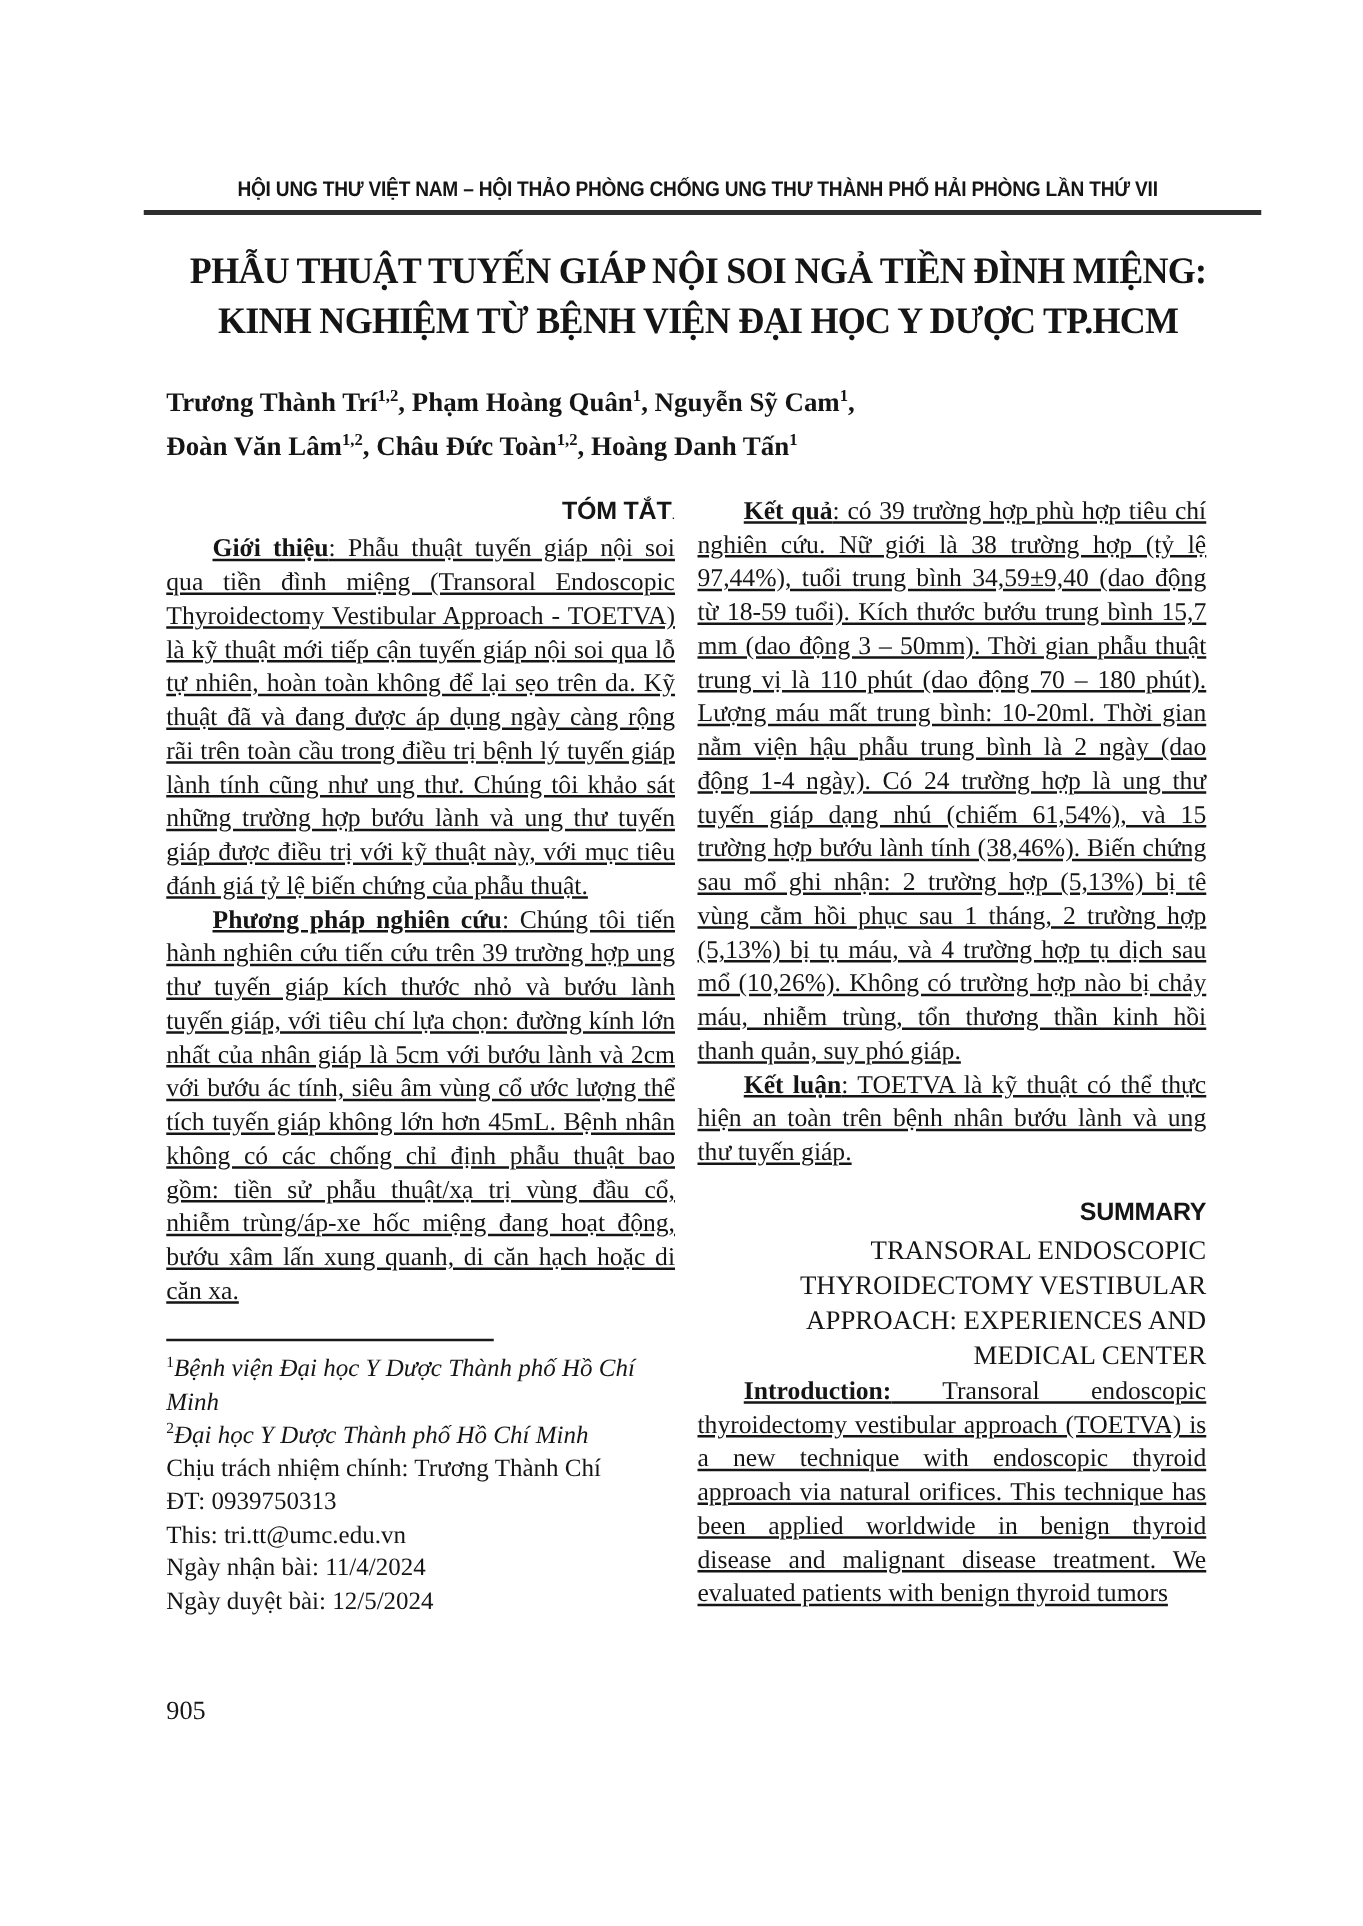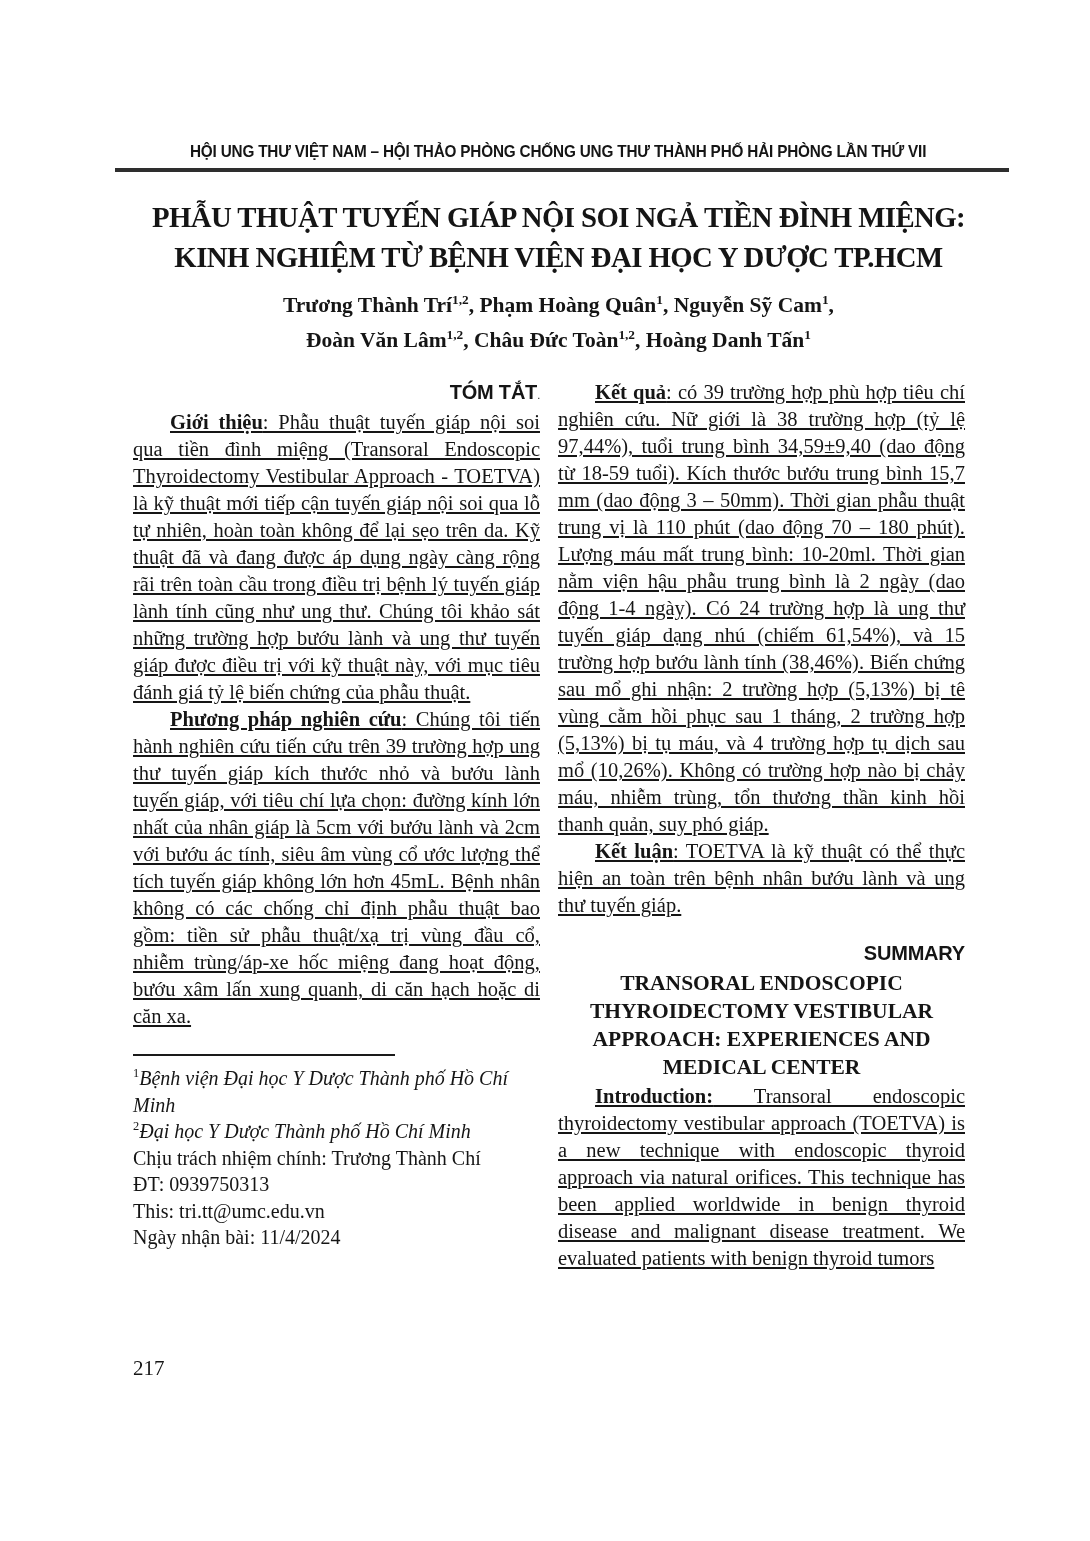--- a/index.html
+++ b/index.html
@@ -39,22 +39,22 @@
     font-weight: 700;
     font-size: 30px;
     line-height: 40px;
     letter-spacing: -0.6px;
     transform: scaleX(0.96);
     transform-origin: center;
   }
 
   
   .authors {
-    margin-top: 11px;
-    text-align: center;
+    margin-top: 28px;
+    text-align: left;
     font-weight: 700;
     font-size: 21.5px;
     line-height: 35px;
   }
   sup { font-size: 0.62em; line-height: 0; vertical-align: super; }
 
   
   .columns {
     margin-top: 21px;
     display: flex;
@@ -90,24 +90,24 @@
     border-top: 2px solid #1a1a1a;
     width: 262px;
     margin: 24px 0 9px 0;
   }
   .footnote { font-size: 20px; line-height: 26.5px; }
   .affil, .affil i, .affil sup { }
 
   
   .summary-heading { margin-top: 21px; }
   .summary-title {
-    font-weight: 700;
+    font-weight: 400;
     font-size: 21.5px;
     line-height: 28px;
-    text-align: center;
+    text-align: right;
     margin: 2px 0 2px 0;
   }
 
   .page-number {
     position: absolute;
     left: 133px;
     top: 1356px;
     font-size: 21px;
   }
 </style>
@@ -141,20 +141,21 @@
 
       <hr class="footnote-sep">
 
       <div class="footnote">
         <div class="affil"><sup>1</sup><i>Bệnh viện Đại học Y Dược Thành phố Hồ Chí Minh</i></div>
         <div class="affil"><sup>2</sup><i>Đại học Y Dược Thành phố Hồ Chí Minh</i></div>
         <div>Chịu trách nhiệm chính: Trương Thành Chí</div>
         <div>ĐT: 0939750313</div>
         <div>This: tri.tt@umc.edu.vn</div>
         <div>Ngày nhận bài: 11/4/2024</div>
+        <div>Ngày duyệt bài: 12/5/2024</div>
       </div>
     </div>
 
     <div class="col">
       <p class="body-par"><b>Kết quả</b>: có 39 trường hợp phù hợp tiêu chí nghiên cứu. Nữ giới là 38 trường hợp (tỷ lệ 97,44%), tuổi trung bình 34,59±9,40 (dao động từ 18-59 tuổi). Kích thước bướu trung bình 15,7 mm (dao động 3 – 50mm). Thời gian phẫu thuật trung vị là 110 phút (dao động 70 – 180 phút). Lượng máu mất trung bình: 10-20ml. Thời gian nằm viện hậu phẫu trung bình là 2 ngày (dao động 1-4 ngày). Có 24 trường hợp là ung thư tuyến giáp dạng nhú (chiếm 61,54%), và 15 trường hợp bướu lành tính (38,46%). Biến chứng sau mổ ghi nhận: 2 trường hợp (5,13%) bị tê vùng cằm hồi phục sau 1 tháng, 2 trường hợp (5,13%) bị tụ máu, và 4 trường hợp tụ dịch sau mổ (10,26%). Không có trường hợp nào bị chảy máu, nhiễm trùng, tổn thương thần kinh hồi thanh quản, suy phó giáp.</p>
       <p class="body-par"><b>Kết luận</b>: TOETVA là kỹ thuật có thể thực hiện an toàn trên bệnh nhân bướu lành và ung thư tuyến giáp.</p>
 
       <h2 class="section-heading summary-heading">SUMMARY</h2>
 
       <div class="summary-title">
@@ -162,15 +163,15 @@
         <div>THYROIDECTOMY VESTIBULAR</div>
         <div>APPROACH: EXPERIENCES AND</div>
         <div>MEDICAL CENTER</div>
       </div>
 
       <p class="body-par"><b>Introduction:</b> Transoral endoscopic thyroidectomy vestibular approach (TOETVA) is a new technique with endoscopic thyroid approach via natural orifices. This technique has been applied worldwide in benign thyroid disease and malignant disease treatment. We evaluated patients with benign thyroid tumors</p>
     </div>
 
   </div>
 
-  <div class="page-number">217</div>
+  <div class="page-number">905</div>
 
 </div>
 
 </body></html>

